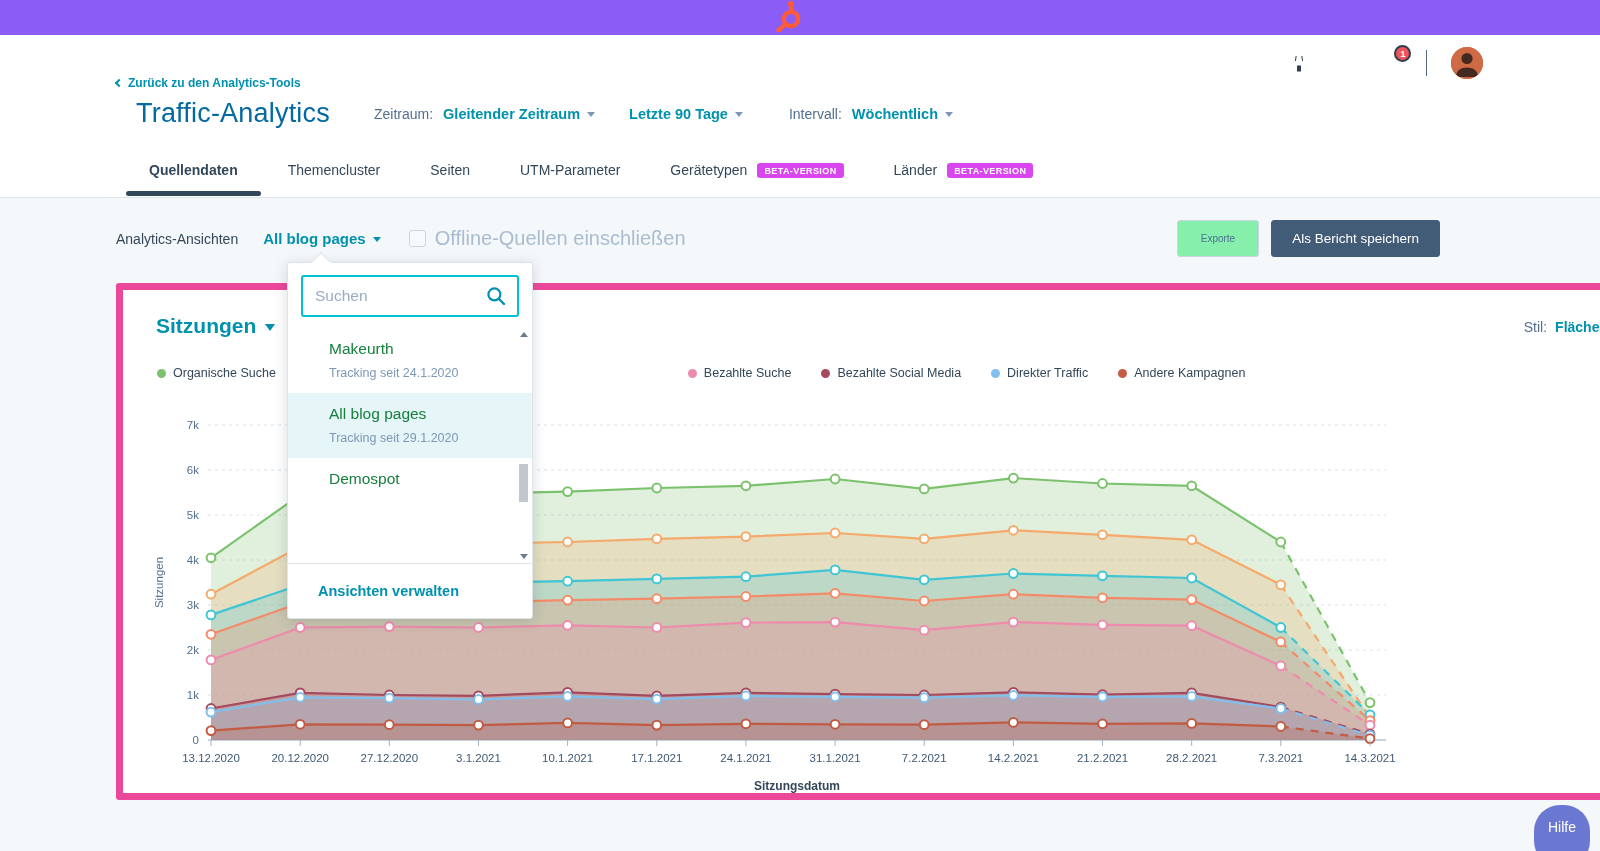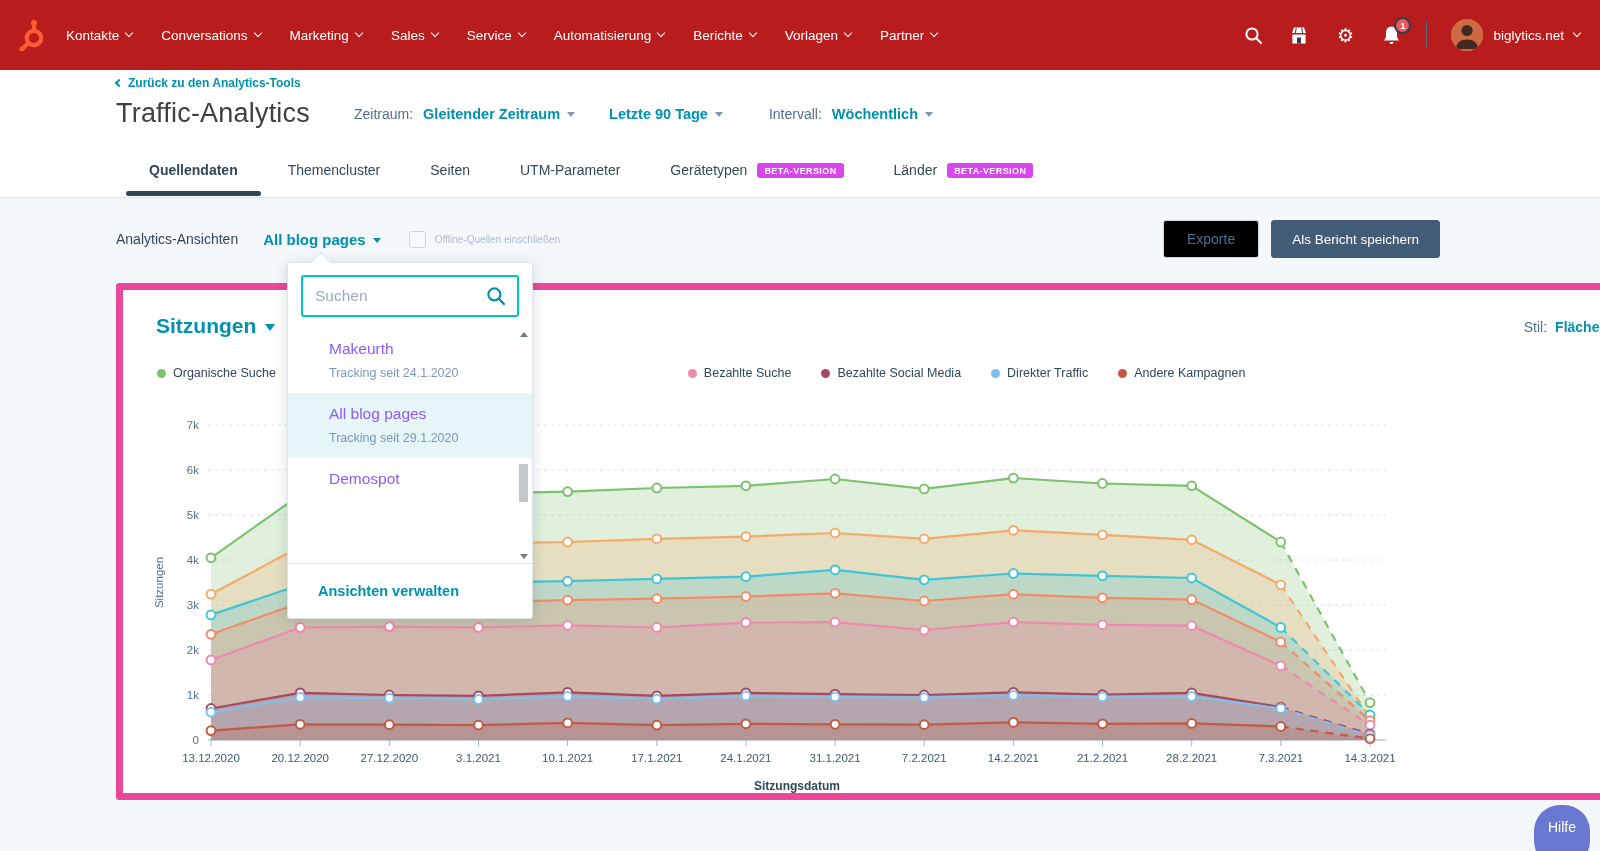--- a/index.html
+++ b/index.html
@@ -1,21 +1,21 @@
 <!DOCTYPE html>
 <html><head>
 <meta charset="utf-8">
 <style>
   * { margin:0; padding:0; box-sizing:border-box; }
   body { font-family:"Liberation Sans", sans-serif; background:#f5f8fa; }
   .page { position:relative; width:1600px; height:851px; overflow:hidden; background:#fff; }
 
   
-  .topnav { position:absolute; top:0; left:0; right:0; height:70px; background:#b91c1c;
-            display:flex; align-items:center; padding:0 20px 0 14px; z-index:60; }
+  .topnav { position:absolute; top:0; left:0; right:0; height:35px; background:#8b5cf6;
+            display:flex; align-items:center; padding:0 20px 0 14px; z-index:60;flex-direction:column; }
   .logo { width:34px; height:34px; display:flex; align-items:center; justify-content:center; margin-right:18px; cursor:pointer; }
   .nav-menu { display:flex; align-items:center; gap:29px; }
   .nav-item { color:#fff; font-size:13.5px; font-weight:500; display:flex; align-items:center; gap:7px; cursor:pointer; white-space:nowrap; }
   .chev { width:6px; height:6px; border-right:1.5px solid #fff; border-bottom:1.5px solid #fff;
           transform:rotate(45deg); margin-top:-4px; display:inline-block; }
   .nav-right { margin-left:auto; display:flex; align-items:center; gap:24px; }
   .nav-icon { width:22px; height:22px; display:flex; align-items:center; justify-content:center; cursor:pointer; position:relative; color:#fff; }
   .gear-glyph { font-size:19px; color:#fff; line-height:1; }
   .notif-badge { position:absolute; top:-7px; right:-9px; min-width:17px; height:17px; border-radius:9px;
                  background:#f2545b; border:2px solid #2e3f50; color:#fff; font-size:9.5px; font-weight:bold;
@@ -24,21 +24,21 @@
   .account { display:flex; align-items:center; gap:10px; cursor:pointer; }
   .avatar { width:32px; height:32px; border-radius:50%; overflow:hidden; background:#cf6b44; }
   .account-name { color:#fff; font-size:13.5px; font-weight:500; }
 
   
   .breadcrumb { position:absolute; top:76px; left:116px; display:flex; align-items:center; gap:6px;
                 color:#0091ae; font-size:12px; font-weight:bold; cursor:pointer; z-index:5;}
   .bc-chev { width:6px; height:6px; border-left:2px solid #0091ae; border-bottom:2px solid #0091ae;
              transform:rotate(45deg); margin-top:0px; }
   .title-row { position:absolute; top:98px; left:116px; display:flex; align-items:center; z-index:5; }
-  .page-title { color:#404040; font-size:27px; font-weight:500; letter-spacing:.2px; }
+  .page-title { color:#0369a1; font-size:27px; font-weight:500; letter-spacing:.2px;margin-left:20px; }
   .hdr-label { color:#516f90; font-size:14px; }
   .teal-dd { color:#0091ae; font-size:14.5px; font-weight:600; display:inline-flex; align-items:center; cursor:pointer; white-space:nowrap; }
   .caret { width:0; height:0; border-left:4.5px solid transparent; border-right:4.5px solid transparent;
            border-top:5.5px solid #7c98b6; display:inline-block; margin-left:7px; margin-top:2px; }
 
   
   .tabs { position:absolute; top:156px; left:124px; display:flex; align-items:flex-start; height:42px; z-index:5; }
   .tab { position:relative; padding:6px 25px 18px; font-size:14px; color:#33475b; cursor:pointer;
          display:flex; align-items:center; gap:10px; white-space:nowrap; }
   .tab.active { font-weight:600; }
@@ -49,23 +49,23 @@
   .tabs-border { position:absolute; top:197px; left:0; right:0; height:1px; background:#dfe3eb; }
 
   
   .section { position:absolute; top:198px; left:0; right:0; bottom:0; background:#f5f8fa; }
 
   .controls-row { position:absolute; top:220px; left:116px; right:160px; display:flex; align-items:center; z-index:5; }
   .ctrl-label { color:#33475b; font-size:14px; }
   .views-trigger { margin-left:25px; font-size:15px; }
   .offline { margin-left:28px; display:flex; align-items:center; gap:9px; }
   .checkbox { width:17px; height:17px; border:1px solid #cbd6e2; border-radius:3px; background:#f7fafc; cursor:pointer; }
-  .offline-label { color:#a9bcd0; font-size:10px; }
+  .offline-label { color:#a9bcd0; font-size:20px; }
   .btns { margin-left:auto; display:flex; gap:12px; }
-  .btn-light { background:#000000; border:1px solid #cbd6e2; color:#506e91; font-size:14px;
+  .btn-light { background:#86efac; border:1px solid #cbd6e2; color:#506e91; font-size:10px;
                padding:10px 23px; border-radius:3px; cursor:pointer; font-family:inherit; }
   .btn-dark { background:#425b76; border:1px solid #425b76; color:#fff; font-size:13.5px; font-weight:500;
               padding:10px 20px; border-radius:3px; cursor:pointer; font-family:inherit; }
 
   
   .card { position:absolute; left:116px; top:283px; width:1540px; height:517px; background:#fff;
           border:7px solid #ec4899; border-radius:3px; }
   .metric-title { position:absolute; left:33px; top:24px; color:#0091ae; font-size:21px; font-weight:600;
                   display:flex; align-items:center; cursor:pointer; }
   .metric-title .caret { border-top-color:#0091ae; border-left-width:5.5px; border-right-width:5.5px; border-top-width:7px; margin-left:9px; margin-top:3px;}
@@ -83,21 +83,21 @@
   .dd-arrow { position:absolute; top:-8px; left:26px; width:14px; height:14px; background:#fff;
               border-left:1px solid #dfe3eb; border-top:1px solid #dfe3eb; transform:rotate(45deg); }
   .dd-search-wrap { padding:12px 13px 11px; position:relative; }
   .dd-search { width:100%; height:42px; border:2px solid #00c2d4; border-radius:3px; padding:0 38px 0 12px;
                font-size:15.5px; color:#33475b; font-family:inherit; outline:none; }
   .dd-search::placeholder { color:#99acc2; }
   .dd-search-icon { position:absolute; right:26px; top:23px; }
   .dd-list { position:relative; height:235px; overflow:hidden; }
   .dd-item { padding:12px 26px 13px 41px; cursor:pointer; }
   .dd-item.selected { background:#e5f5f8; }
-  .dd-item-name { color:#8b5cf6; font-size:15.5px; margin-bottom:8px; }
+  .dd-item-name { color:#15803d; font-size:15.5px; margin-bottom:8px; }
   .dd-item-sub { color:#7c98b6; font-size:12.5px; }
   .dd-scrollbar { position:absolute; top:0; right:2px; width:12px; height:100%; }
   .sb-arrow-up { position:absolute; top:4px; left:2px; width:0; height:0;
                  border-left:4px solid transparent; border-right:4px solid transparent; border-bottom:5px solid #6b7c8f; cursor:pointer;}
   .sb-arrow-down { position:absolute; bottom:4px; left:2px; width:0; height:0;
                    border-left:4px solid transparent; border-right:4px solid transparent; border-top:5px solid #6b7c8f; cursor:pointer;}
   .sb-thumb { position:absolute; top:58%; left:1px; width:9px; height:38px; background:#c1c7cd; cursor:pointer; }
   .dd-footer { border-top:1px solid #dfe3eb; padding:18px 30px; }
   .dd-footer-link { color:#0091ae; font-size:14.5px; font-weight:bold; cursor:pointer; }
 

